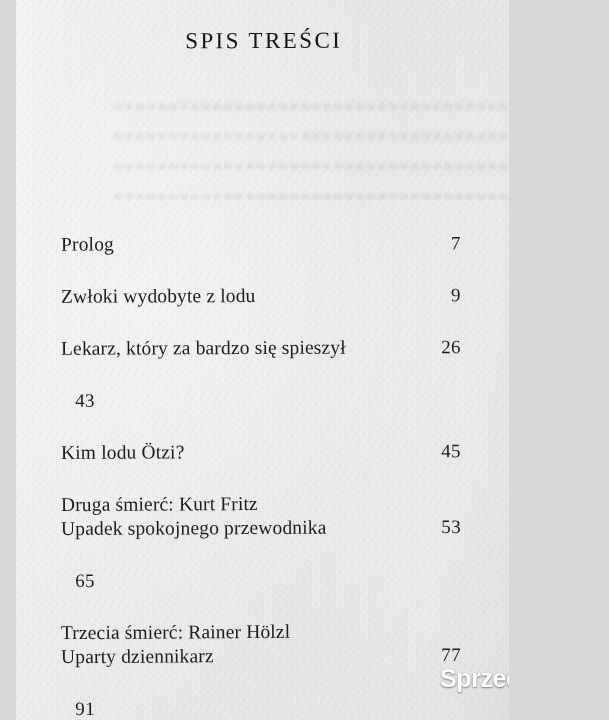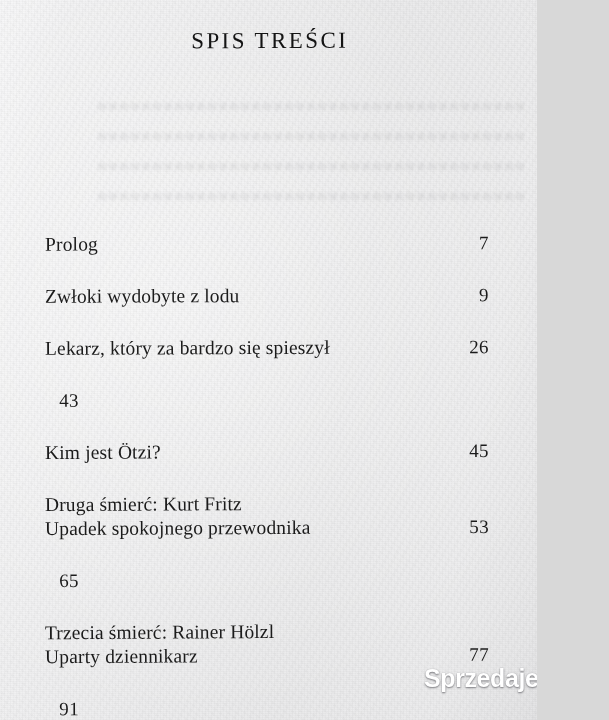--- a/index.html
+++ b/index.html
@@ -5,26 +5,27 @@
 <style>
   html, body {
     margin: 0;
     padding: 0;
     background: #d8d8d8;
   }
 
   
   .page {
     position: relative;
-    width: 537px;
+    width: 493px;
     height: 720px;
     overflow: hidden;
     background: #a16207;
     font-family: "Liberation Serif", "DejaVu Serif", serif;
     color: #1d1d1d;
+    margin-left: 16px;
     -webkit-font-smoothing: antialiased;
   }
 
   
   .paper-base {
     position: absolute;
     inset: 0;
     background:
       linear-gradient(100deg,
         #f6f6f7 0%,
@@ -236,21 +237,21 @@
         </div>
         <div class="entry-page">26</div>
       </div>
 
       <div class="toc-entry">
         <div class="entry-page">43</div>
       </div>
 
       <div class="toc-entry">
         <div class="entry-lines">
-          <span>Kim jest Ötzi?</span>
+          <span>Kim lodu Ötzi?</span>
         </div>
         <div class="entry-page">45</div>
       </div>
 
       <div class="toc-entry">
         <div class="entry-lines">
           <span>Druga śmierć: Kurt Fritz</span>
           <span class="entry-line-sub">Upadek spokojnego przewodnika</span>
         </div>
         <div class="entry-page">53</div>

